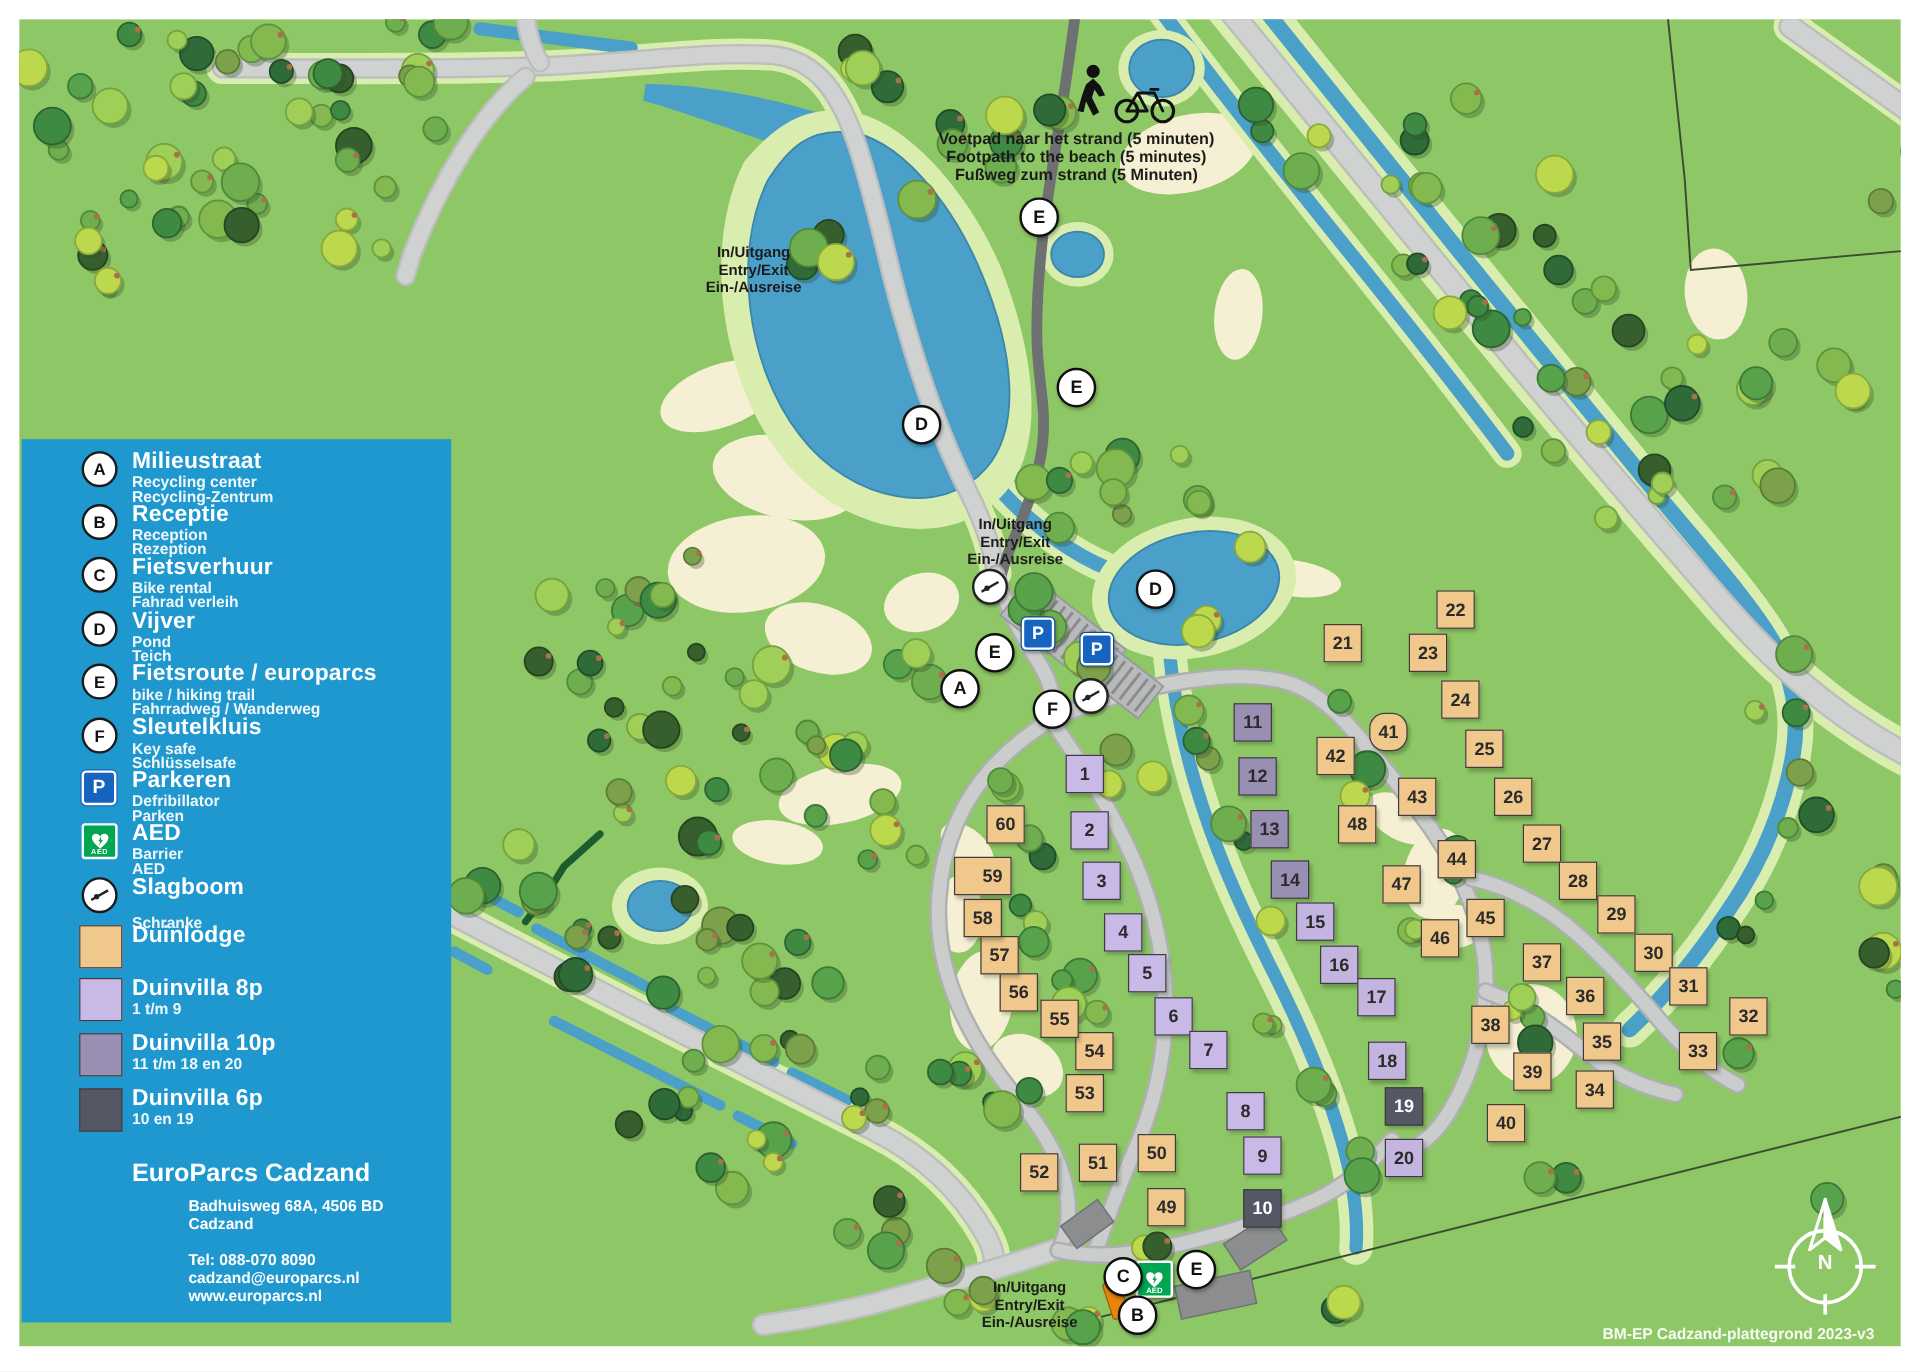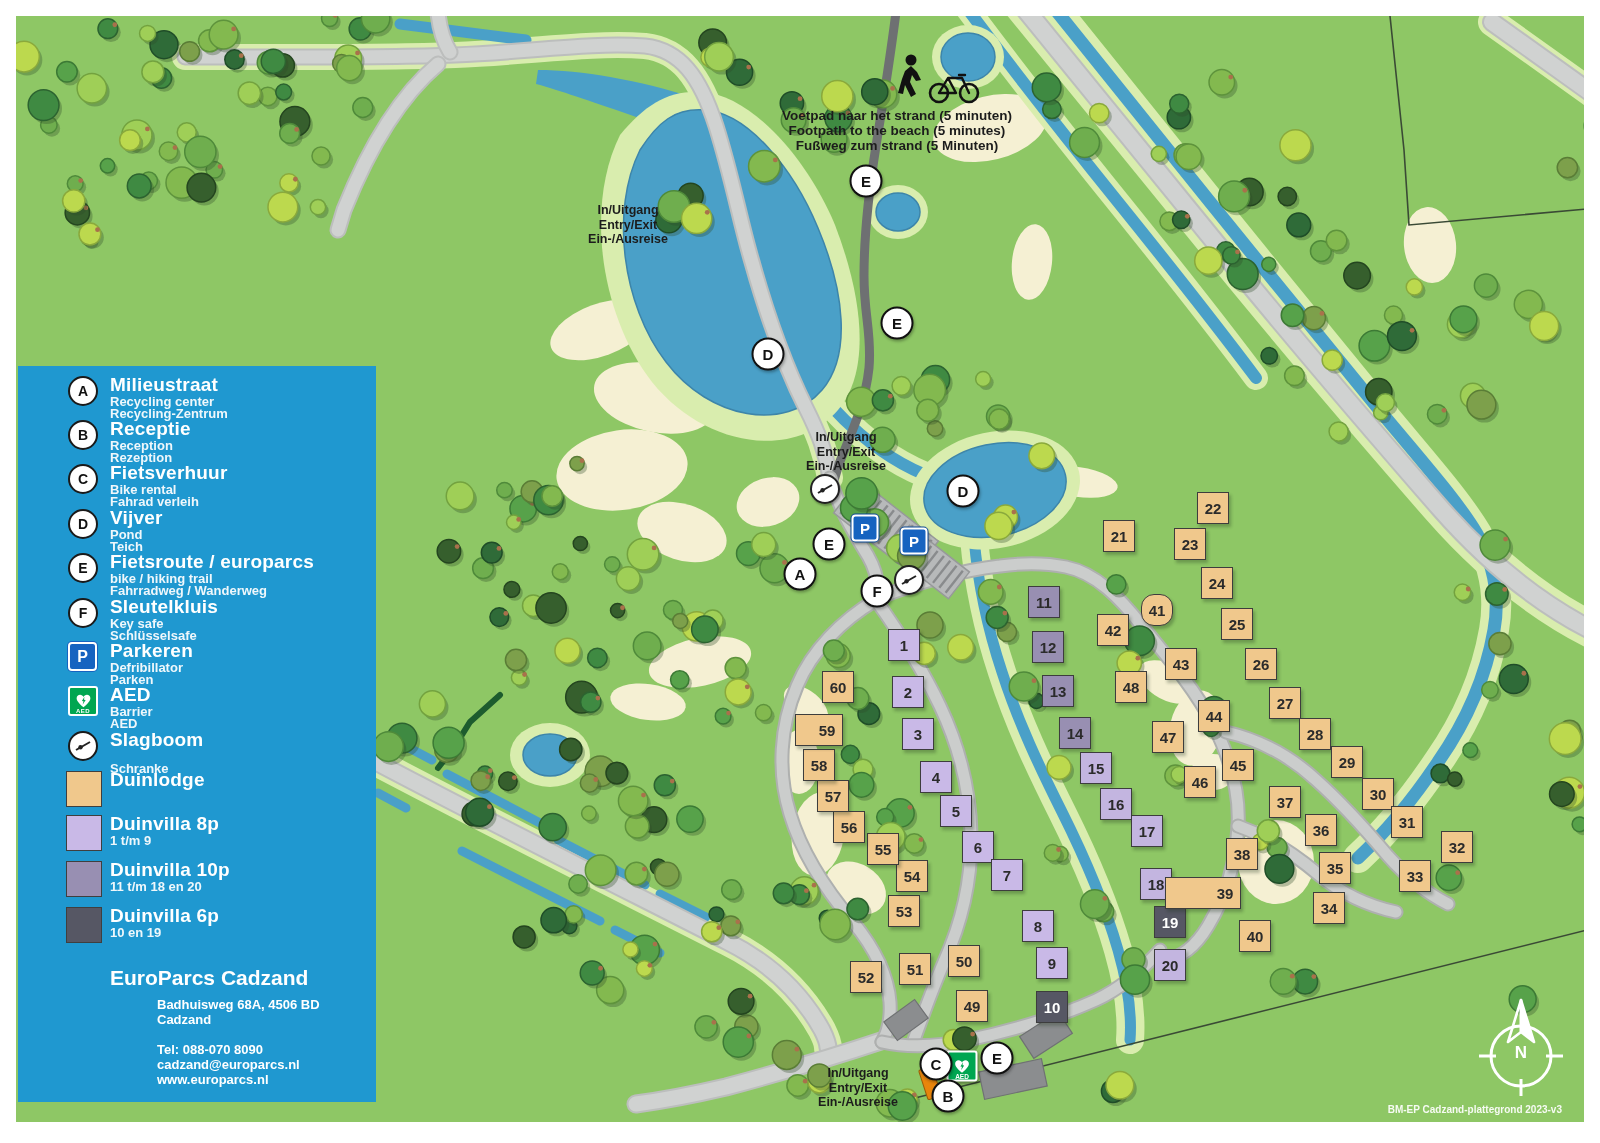--- a/index.html
+++ b/index.html
@@ -59,21 +59,21 @@
   .aedsign .aed-txt{position:absolute;bottom:0;font-size:6.5px;font-weight:bold;color:#fff;}
   .slagsign{position:absolute;width:26px;height:26px;transform:translate(-50%,-50%);border-radius:50%;
             background:#fff;border:2px solid #222;display:flex;align-items:center;justify-content:center;
             box-shadow:1px 2px 2px rgba(0,0,0,.3);}
   .bld-orange{position:absolute;width:13px;height:30px;transform:translate(-50%,-50%) rotate(-18deg);
               background:var(--building_orange);border:1px solid #9c5c06;border-radius:2px;}
   .anno{position:absolute;transform:translateX(-50%);text-align:center;color:#1c1c1c;font-weight:bold;
         font-size:12.5px;line-height:14.5px;white-space:nowrap;}
   .anno.big{font-size:13.5px;line-height:15px;}
   .icon-abs{position:absolute;transform:translate(-50%,-50%);}
-  .caption{position:absolute;color:rgba(255,255,255,.92);font-size:10px;font-weight:bold;}
+  .caption{position:absolute;color:rgba(255,255,255,.92);font-size:13px;font-weight:bold;}
 </style>
 </head>
 <body>
 
 <div class="page">
   <svg id="terrain" width="1600" height="1143">
       <defs>
         <clipPath id="mapclip">
           <rect x="16" y="16" width="1568" height="1106"></rect>
         </clipPath>
@@ -906,21 +906,21 @@
         <div class="plot lodge" style="left: 1347px; top: 762px;">29</div>
         <div class="plot lodge" style="left: 1378px; top: 794px;">30</div>
         <div class="plot lodge" style="left: 1407px; top: 822px;">31</div>
         <div class="plot lodge" style="left: 1457px; top: 847px;">32</div>
         <div class="plot lodge" style="left: 1415px; top: 876px;">33</div>
         <div class="plot lodge" style="left: 1329px; top: 908px;">34</div>
         <div class="plot lodge" style="left: 1335px; top: 868px;">35</div>
         <div class="plot lodge" style="left: 1321px; top: 830px;">36</div>
         <div class="plot lodge" style="left: 1285px; top: 802px;">37</div>
         <div class="plot lodge" style="left: 1242px; top: 854px;">38</div>
-        <div class="plot lodge" style="left: 1203px; top: 893px; padding-left: 44px;">39</div>
+        <div class="plot lodge" style="left: 1277px; top: 893px;">39</div>
         <div class="plot lodge" style="left: 1255px; top: 936px;">40</div>
         <div class="plot lodge" style="left: 1157px; top: 610px; border-radius: 13px;">41</div>
         <div class="plot lodge" style="left: 1113px; top: 630px;">42</div>
         <div class="plot lodge" style="left: 1181px; top: 664px;">43</div>
         <div class="plot lodge" style="left: 1214px; top: 716px;">44</div>
         <div class="plot lodge" style="left: 1238px; top: 765px;">45</div>
         <div class="plot lodge" style="left: 1200px; top: 782px;">46</div>
         <div class="plot lodge" style="left: 1168px; top: 737px;">47</div>
         <div class="plot lodge" style="left: 1131px; top: 687px;">48</div>
         <div class="plot lodge" style="left: 972px; top: 1006px;">49</div>

